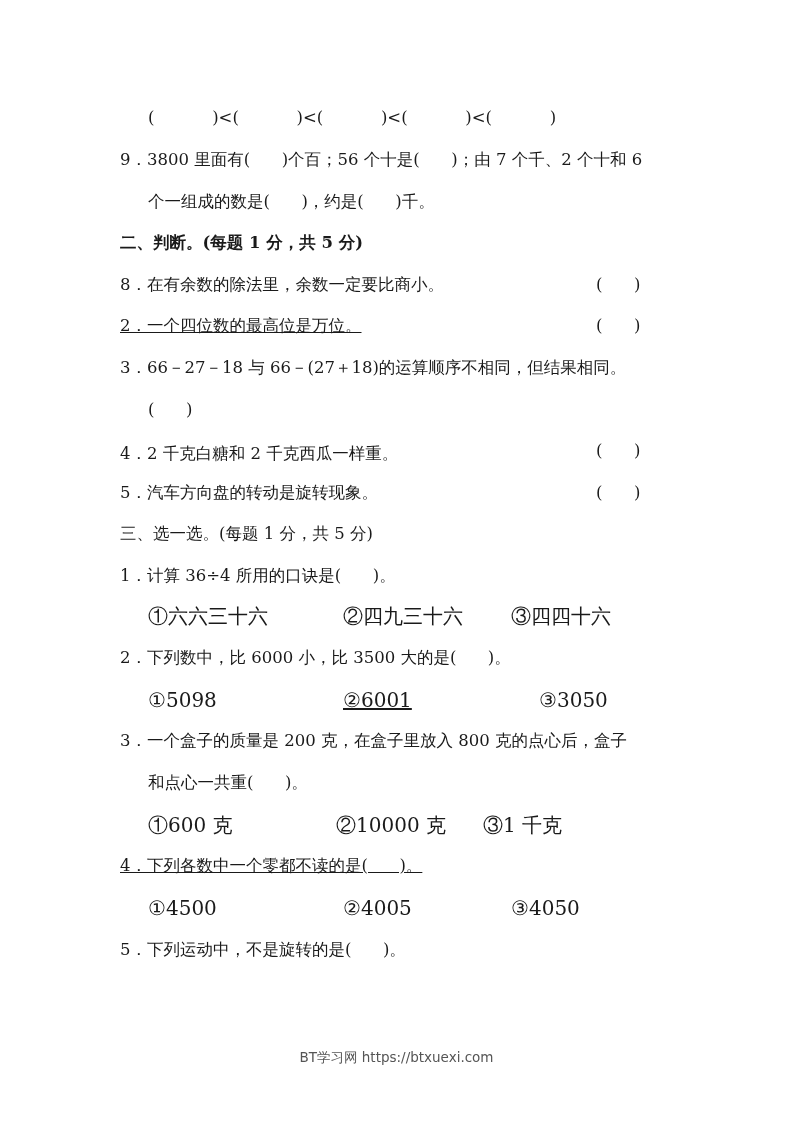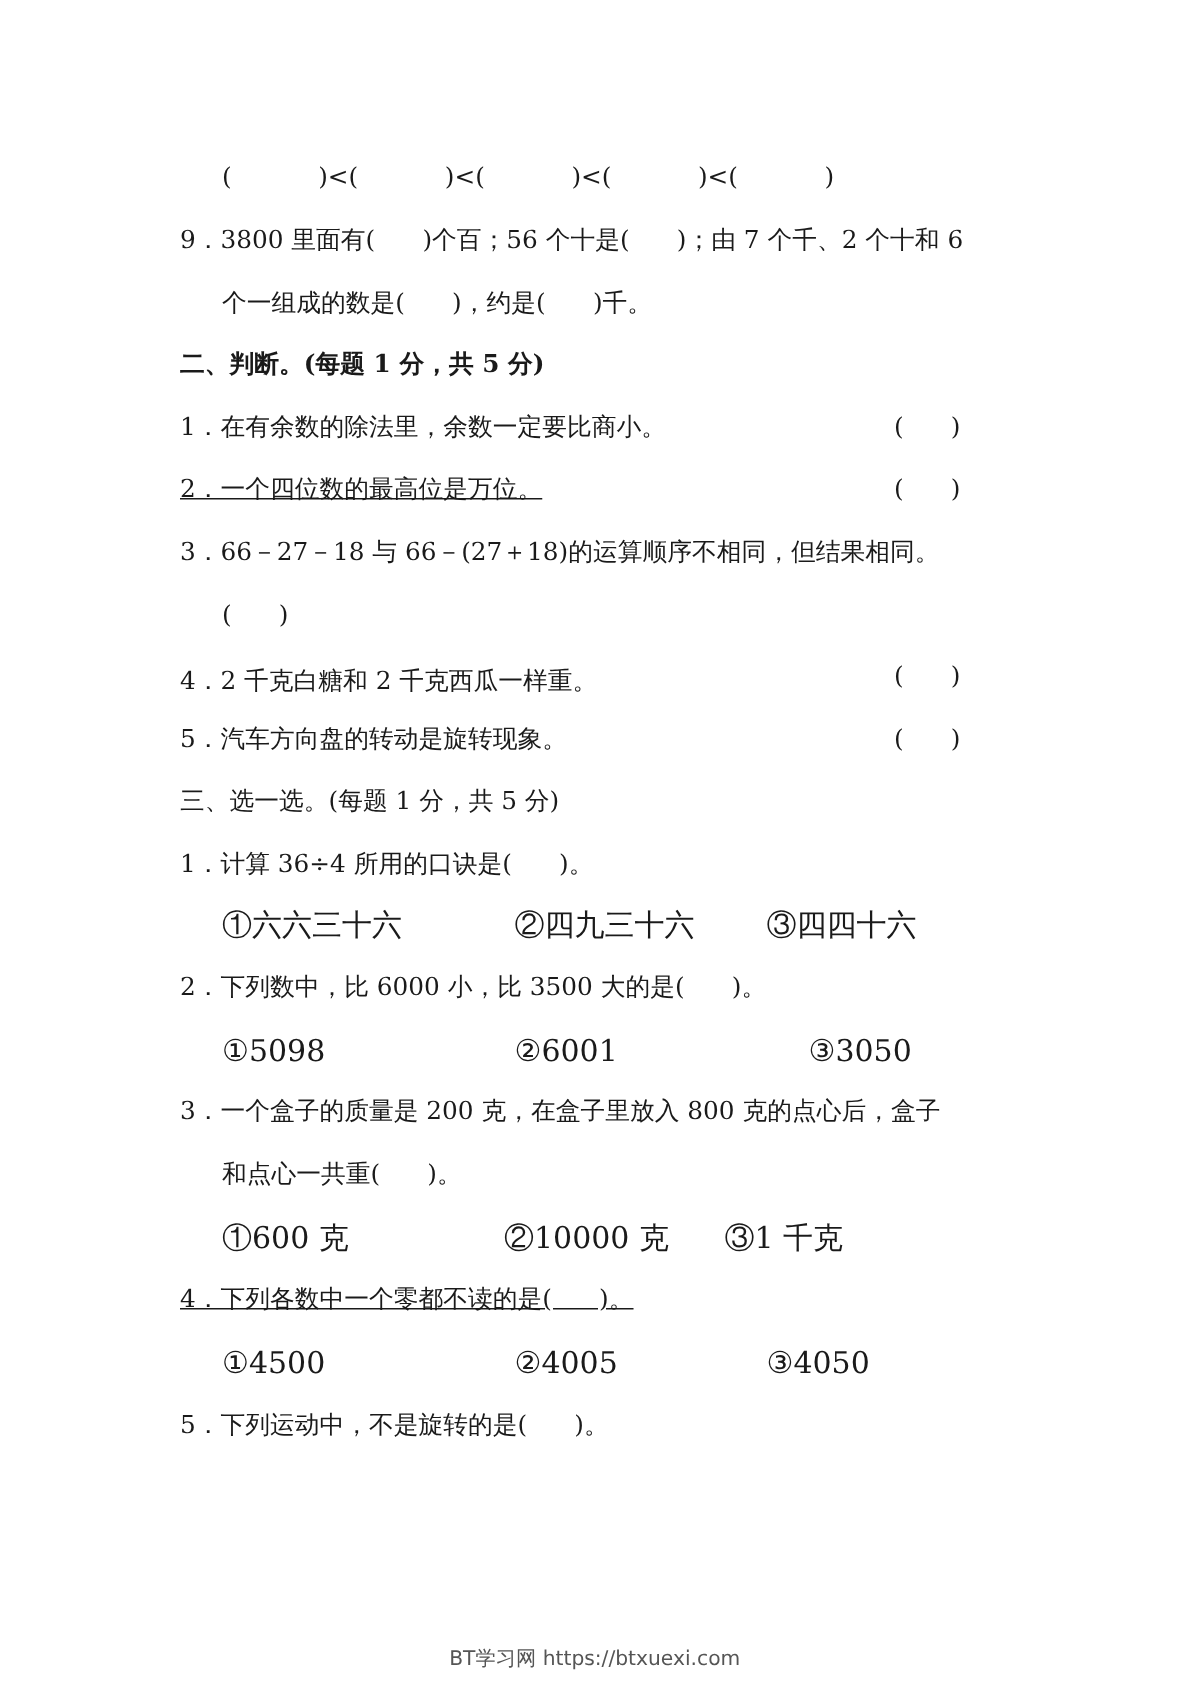--- a/index.html
+++ b/index.html
@@ -1,36 +1,36 @@
 <!DOCTYPE html>
 <html><head>
 <meta charset="utf-8">
 <style>
   html, body { margin:0; padding:0; background:#ffffff; }
   body { width:793px; height:1122px; position:relative; overflow:hidden;
          font-family:"DejaVu Serif", "Liberation Serif", serif; color:#1a1a1a; }
   .line { position:absolute; font-size:16.5px; white-space:pre; line-height:20px; }
   .ans { position:absolute; font-size:16.5px; white-space:pre; line-height:20px; }
   .opt { position:absolute; font-size:20px; white-space:pre; line-height:20px; }
-  .footer { position:absolute; left:0; width:793px; top:1097px; text-align:center;
+  .footer { position:absolute; left:0; width:793px; top:1049px; text-align:center;
             font-family:"DejaVu Sans", "Liberation Sans", sans-serif; font-size:13.5px; color:#555; }
 </style>
 </head>
 <body>
 
 <div>
 
   <div class="line" style="left:148px;top:108px;">(           )&lt;(           )&lt;(           )&lt;(           )&lt;(           )</div>
 
   <div class="line" style="left:120px;top:150px;">9．3800 里面有(      )个百；56 个十是(      )；由 7 个千、2 个十和 6</div>
   <div class="line" style="left:148px;top:192px;">个一组成的数是(      )，约是(      )千。</div>
 
   <div class="line" style="left:120px;top:233px;font-weight:bold;">二、判断。(每题 1 分，共 5 分)</div>
 
-  <div class="line" style="left:120px;top:275px;">1．在有余数的除法里，余数一定要比商小。</div>
+  <div class="line" style="left:120px;top:275px;">8．在有余数的除法里，余数一定要比商小。</div>
   <div class="ans" style="left:596px;top:275px;">(      )</div>
 
   <div class="line" style="left:120px;top:316px;text-decoration:underline;">2．一个四位数的最高位是万位。</div>
   <div class="ans" style="left:596px;top:316px;">(      )</div>
 
   <div class="line" style="left:120px;top:358px;">3．66－27－18 与 66－(27＋18)的运算顺序不相同，但结果相同。</div>
   <div class="ans" style="left:148px;top:400px;">(      )</div>
 
   <div class="line" style="left:120px;top:444px;">4．2 千克白糖和 2 千克西瓜一样重。</div>
   <div class="ans" style="left:596px;top:441px;">(      )</div>
@@ -40,21 +40,21 @@
 
   <div class="line" style="left:120px;top:524px;">三、选一选。(每题 1 分，共 5 分)</div>
 
   <div class="line" style="left:120px;top:566px;">1．计算 36÷4 所用的口诀是(      )。</div>
   <div class="opt" style="left:148px;top:606px;">①六六三十六</div>
   <div class="opt" style="left:343px;top:606px;">②四九三十六</div>
   <div class="opt" style="left:511px;top:606px;">③四四十六</div>
 
   <div class="line" style="left:120px;top:648px;">2．下列数中，比 6000 小，比 3500 大的是(      )。</div>
   <div class="opt" style="left:148px;top:690px;">①5098</div>
-  <div class="opt" style="left:343px;top:690px;">②6001</div>
+  <div class="opt" style="left:343px;top:690px;text-decoration:underline;">②6001</div>
   <div class="opt" style="left:539px;top:690px;">③3050</div>
 
   <div class="line" style="left:120px;top:731px;">3．一个盒子的质量是 200 克，在盒子里放入 800 克的点心后，盒子</div>
   <div class="line" style="left:148px;top:773px;">和点心一共重(      )。</div>
   <div class="opt" style="left:148px;top:815px;">①600 克</div>
   <div class="opt" style="left:336px;top:815px;">②10000 克</div>
   <div class="opt" style="left:483px;top:815px;">③1 千克</div>
 
   <div class="line" style="left:120px;top:856px;text-decoration:underline;">4．下列各数中一个零都不读的是(      )。</div>
   <div class="opt" style="left:148px;top:898px;">①4500</div>

